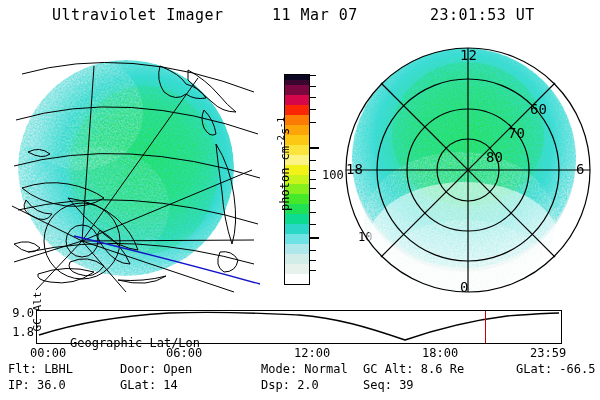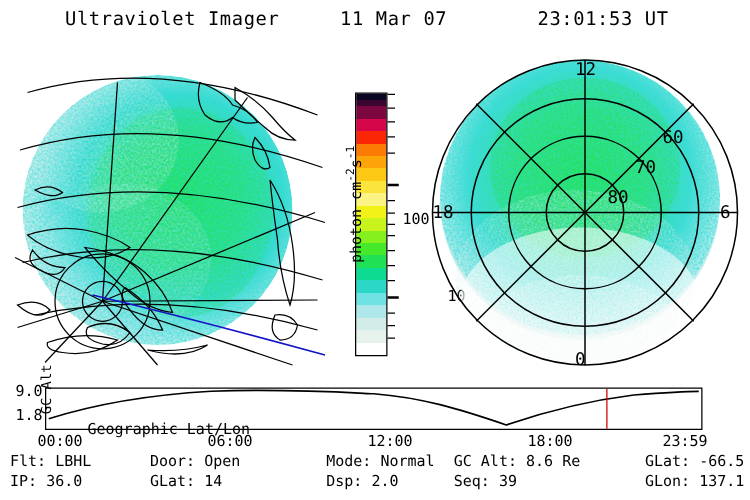--- a/index.html
+++ b/index.html
@@ -309,17 +309,13 @@
     <span>14</span>
   </div>
   <div class="st row2 c2">
     <span>Dsp:</span>
     <span>2.0</span>
   </div>
   <div class="st row2 c3">
     <span>Seq:</span>
     <span>39</span>
   </div>
-  <div class="st row2 c4">
-    <span>GLon:</span>
-    <span>137.1</span>
-  </div>
 </div>
 
 </body></html>

